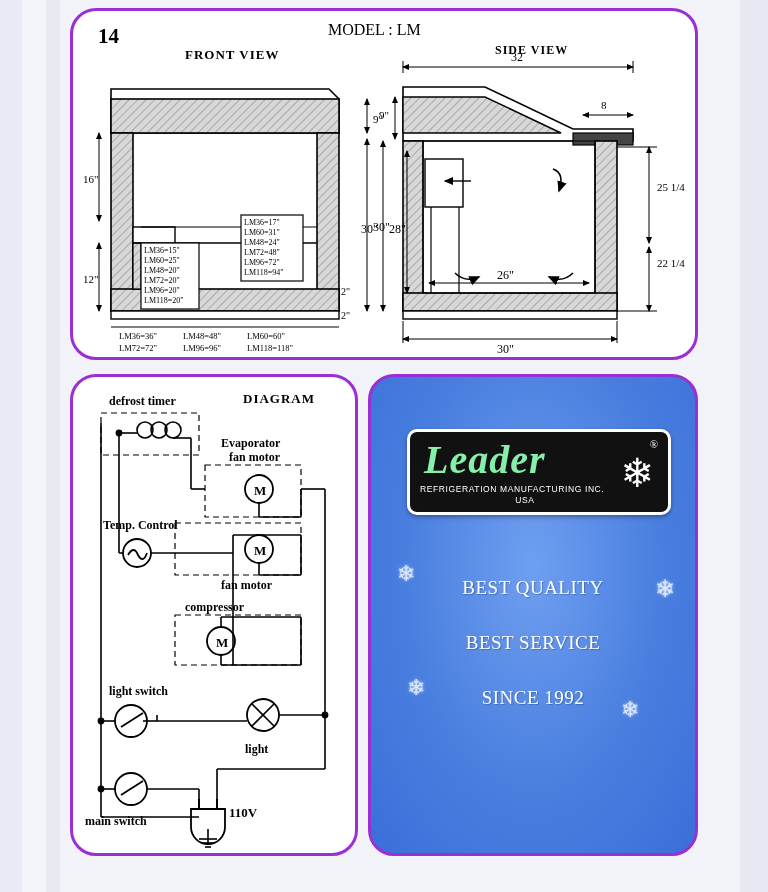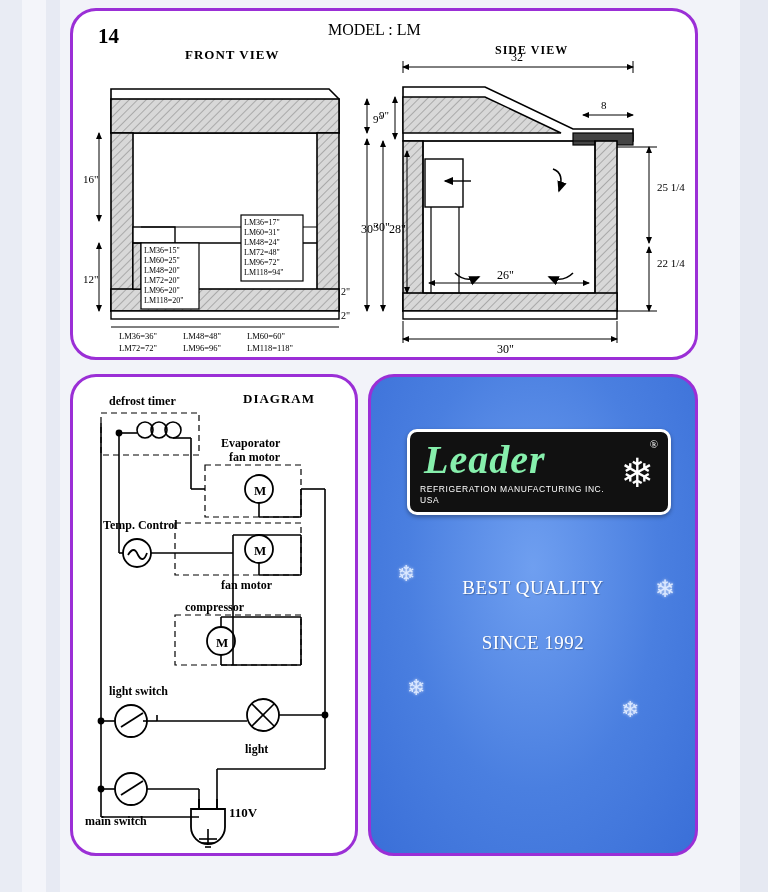--- a/index.html
+++ b/index.html
@@ -90,20 +90,21 @@
     text-align: left;
     color: #fff;
     font-family: "Liberation Sans", sans-serif;
     font-size: 8.5px;
     letter-spacing: .6px;
   }
   .logo-usa {
     position: absolute;
     left: 10px; top: 63px;
     width: 210px;
+    text-align: center;
     color: #fff;
     font-family: "Liberation Sans", sans-serif;
     font-size: 8.5px;
     letter-spacing: .6px;
   }
   .logo-reg {
     position: absolute;
     right: 10px; top: 6px;
     color: #fff;
     font-size: 11px;
@@ -378,15 +379,16 @@
     <div class="logo-usa">USA</div>
   </div>
 
   <span class="snowflake" style="left:26px; top:186px; font-size:22px;">❄</span>
   <span class="snowflake" style="left:284px; top:200px; font-size:24px;">❄</span>
   <span class="snowflake" style="left:36px; top:300px; font-size:22px;">❄</span>
   <span class="snowflake" style="left:250px; top:322px; font-size:22px;">❄</span>
 
   <div class="brand-lines">
     <div>BEST QUALITY</div>
+    <div>BEST SERVICE</div>
     <div>SINCE 1992</div>
   </div>
 </div>
 
 </body></html>

